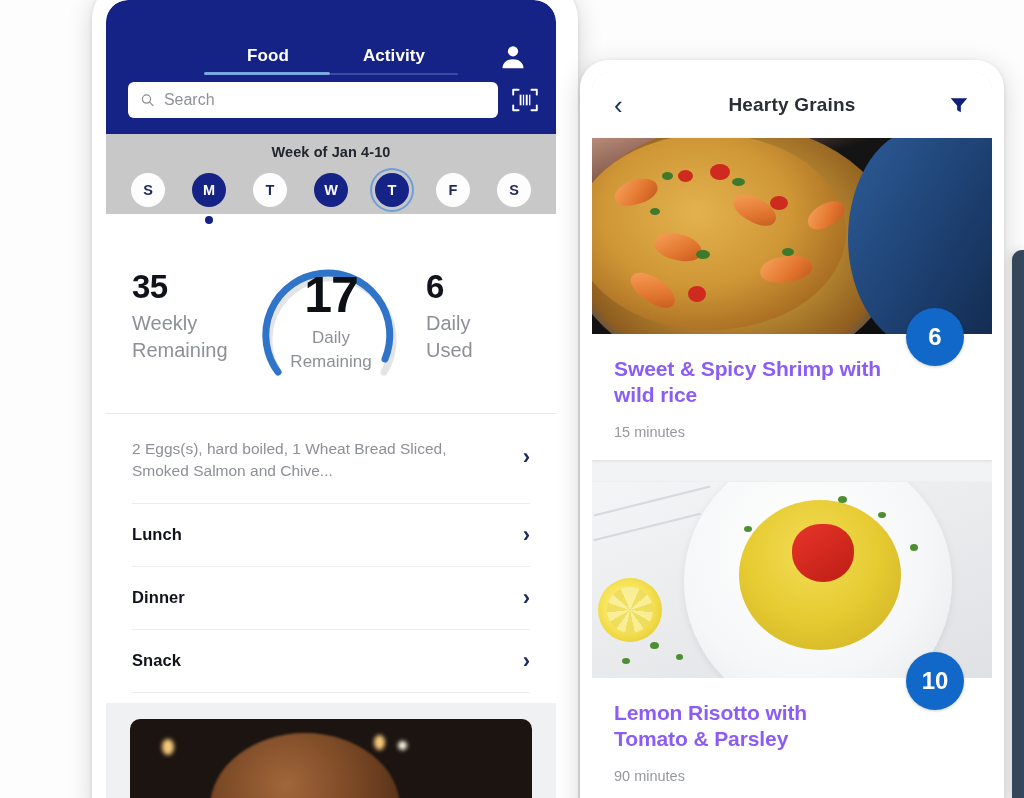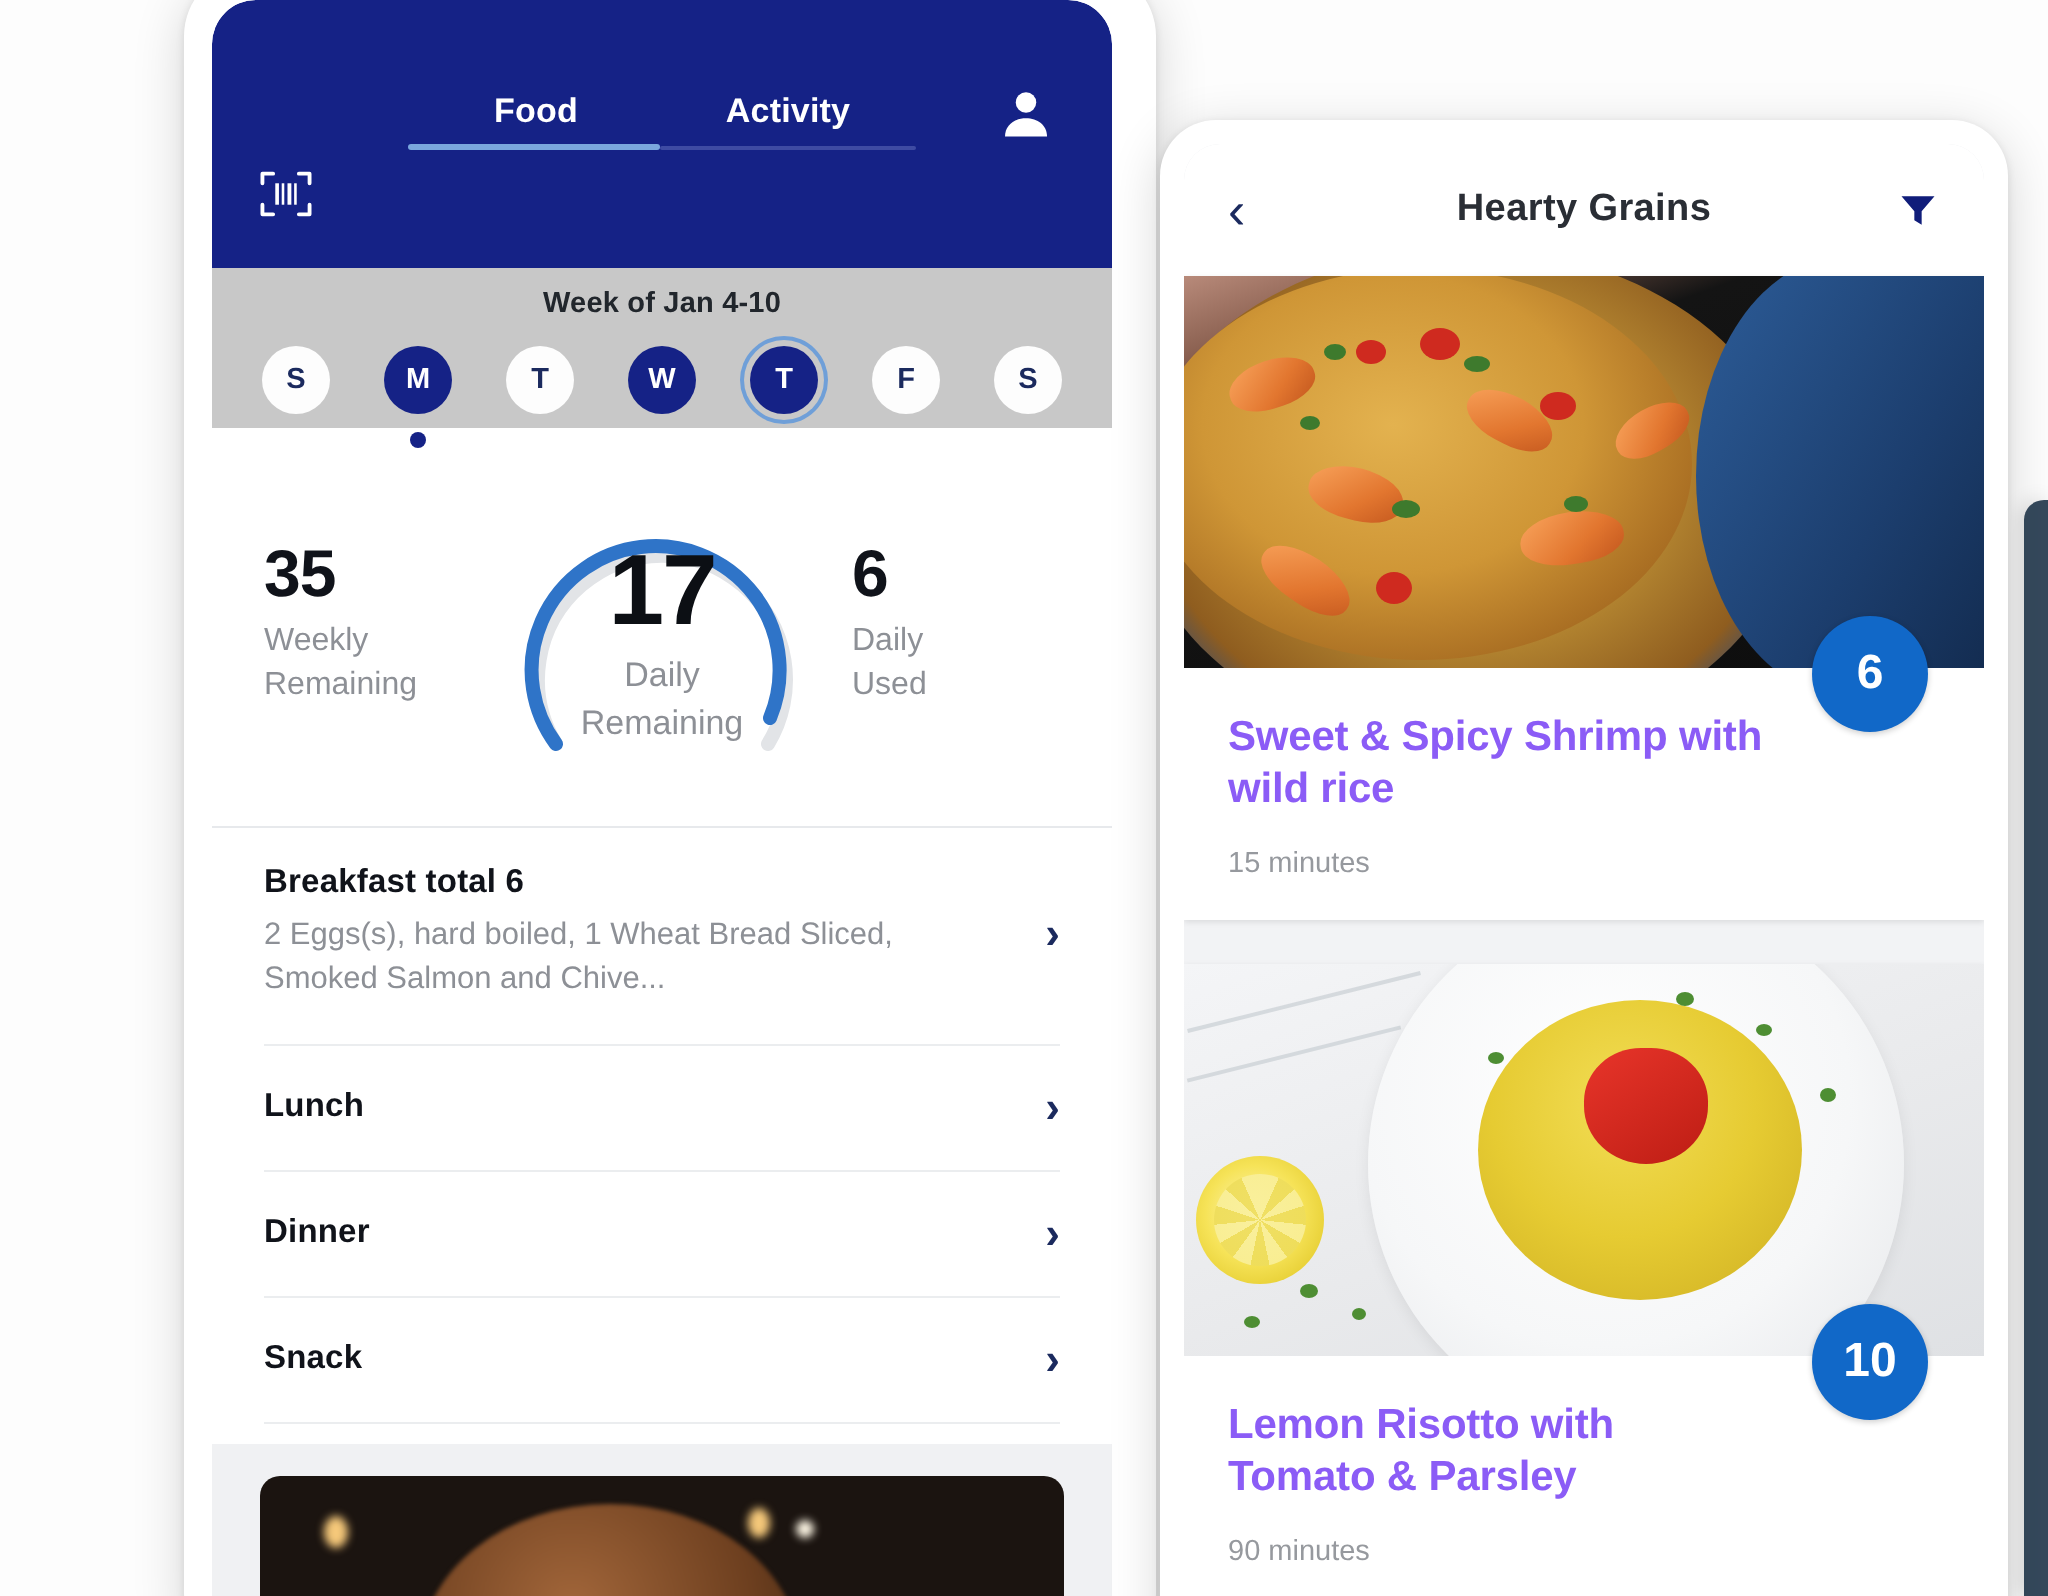--- a/index.html
+++ b/index.html
@@ -98,21 +98,21 @@
   }
 
   
   .summary {
     height: 200px; display: flex; align-items: flex-start;
     justify-content: space-between; padding: 30px 26px 0 26px;
     border-bottom: 1px solid #e7e9ec; position: relative;
   }
   .stat { width: 104px; padding-top: 26px; }
   .stat .num { font-size: 33px; font-weight: 800; color: #10131a; line-height: 1; letter-spacing: -.5px; }
-  .stat .lbl { font-size: 16px; color: #8d9096; line-height: 1.35; margin-top: 7px; }
+  .stat .lbl { font-size: 20px; color: #8d9096; line-height: 1.35; margin-top: 7px; }
   .gauge-wrap { position: relative; width: 178px; text-align: center; }
   .gauge-svg { position: absolute; left: 50%; transform: translateX(-50%); top: -6px; }
   .gauge-text { position: relative; padding-top: 28px; }
   .gauge-num { font-size: 50px; font-weight: 800; color: #0c0f14; line-height: .95; letter-spacing: -1px; }
   .gauge-lbl { font-size: 17px; color: #8d9096; line-height: 1.45; margin-top: 6px; }
 
   
   .meals { padding: 0 26px; }
   .meal {
     display: flex; align-items: center; justify-content: space-between;
@@ -245,20 +245,27 @@
         </div>
 
         <div class="avatar-icon">
           <svg width="30" height="30" viewBox="0 0 24 24" aria-hidden="true">
             <circle cx="12" cy="7.4" r="4.1" fill="#ffffff"></circle>
             <path d="M3.6 21c0-4.6 3.8-7.3 8.4-7.3s8.4 2.7 8.4 7.3z" fill="#ffffff"></path>
           </svg>
         </div>
 
         <div class="search-row">
+          <div class="search-box">
+            <svg width="16" height="16" viewBox="0 0 24 24">
+              <circle cx="10.5" cy="10.5" r="6.6" fill="none" stroke="#8a8d91" stroke-width="2"></circle>
+              <line x1="15.4" y1="15.4" x2="21" y2="21" stroke="#8a8d91" stroke-width="2" stroke-linecap="round"></line>
+            </svg>
+            <input type="text" placeholder="Search" style="">
+          </div>
           <div class="barcode-icon">
             <svg width="30" height="30" viewBox="0 0 28 28">
               <path d="M3 9V4.5h5M25 9V4.5h-5M3 19v4.5h5M25 19v4.5h-5" fill="none" stroke="#ffffff" stroke-width="1.8" stroke-linecap="round" stroke-linejoin="round"></path>
               <g fill="#ffffff">
                 <rect x="9" y="9" width="1.7" height="10"></rect>
                 <rect x="12" y="9" width="1.2" height="10"></rect>
                 <rect x="14.7" y="9" width="1.8" height="10"></rect>
                 <rect x="17.8" y="9" width="1.2" height="10"></rect>
               </g>
             </svg>
@@ -336,21 +343,20 @@
           <div class="lbl">
             <span>Daily</span><br>
             <span>Used</span>
           </div>
         </div>
       </div>
 
       <div class="meals">
         <div class="meal meal-breakfast">
           <div>
-            <div class="meal-title">Breakfast total 6</div>
             <div class="meal-desc">2 Eggs(s), hard boiled, 1 Wheat Bread Sliced, Smoked Salmon and Chive...</div>
           </div>
           <div class="chev">›</div>
         </div>
 
         <div class="meal meal-simple">
           <div class="meal-title">Lunch</div>
           <div class="chev">›</div>
         </div>
 

